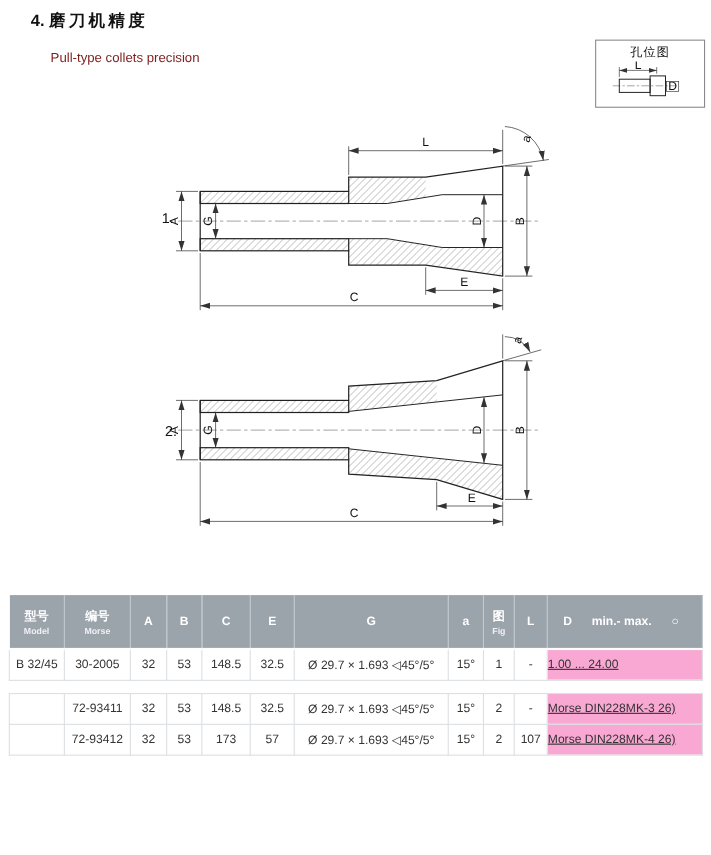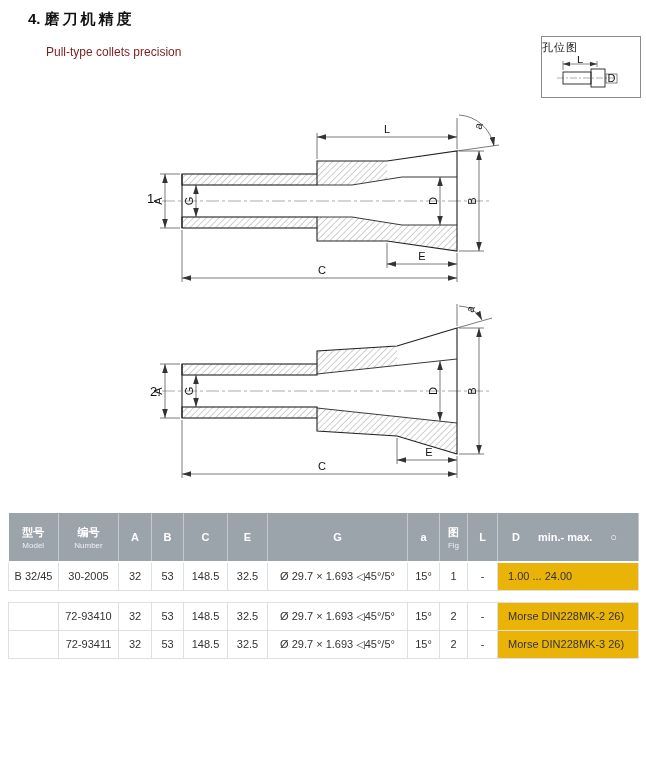--- a/index.html
+++ b/index.html
@@ -4,40 +4,40 @@
 <style>
   html,body{margin:0;padding:0;background:#fff;}
   body{font-family:"Liberation Sans","DejaVu Sans",sans-serif;color:#222;}
   .page{position:relative;width:646px;height:777px;background:#fff;overflow:hidden;border-radius:18px;}
 
   .heading{position:absolute;left:28px;top:10px;font-size:15px;font-weight:bold;color:#111;}
   .heading .zh{letter-spacing:3px;margin-left:4px;}
   .subheading{position:absolute;left:46px;top:45px;font-size:12px;color:#7f1d1d;}
 
   .inset{position:absolute;left:541px;top:36px;width:100px;height:62px;border:1px solid #8a8a8a;box-sizing:border-box;background:#fff;}
-  .inset-title{font-size:11px;padding-top:3px;letter-spacing:1px;color:#111;}
+  .inset-title{font-size:11px;text-align:center;padding-top:3px;letter-spacing:1px;color:#111;}
   .inset svg{display:block;margin:1px auto 0 auto;}
 
   .fig-num{position:absolute;font-size:13px;color:#111;}
   .fig1-num{left:147px;top:191px;}
   .fig2-num{left:150px;top:384px;}
   .fig1-svg{position:absolute;left:152px;top:106px;}
   .fig2-svg{position:absolute;left:152px;top:296px;}
   svg{font-family:"Liberation Sans","DejaVu Sans",sans-serif;}
   svg text{fill:#111;font-size:11px;}
 
   .table-wrap{position:absolute;left:8px;top:513px;width:630px;}
-  table.spec{border-collapse:collapse;table-layout:fixed;width:630px;font-size:11px;}
+  table.spec{border-collapse:collapse;table-layout:fixed;width:630px;font-size:11px;margin-top:28px;}
   table.spec th{background:#9ba3ab;color:#fff;font-weight:bold;border-right:1px solid #c3c9cf;border-bottom:2px solid #fff;
     height:48px;vertical-align:middle;text-align:center;padding:0;}
-  table.spec th .en{display:block;font-size:8px;font-weight:normal;color:#eef1f4;margin-top:1px;}
+  table.spec th .en{display:block;font-size:8px;font-weight:bold;color:#eef1f4;margin-top:1px;}
   table.spec th.th-d-cell{text-align:left;}
   .th-d{display:flex;align-items:center;justify-content:flex-start;gap:18px;padding-left:14px;}
   table.spec td{background:#fff;border:1px solid #dcdfe3;height:28px;text-align:center;color:#333;padding:0 2px;box-sizing:border-box;}
-  table.spec td.c-d{background:#eab308;text-align:left;padding-left:10px;}
+  table.spec td.c-d{background:#f9a8d4;text-align:left;padding-left:0;text-decoration:underline;}
   table.spec tr.spacer td{border:none;background:#fff;height:12px;padding:0;}
 </style>
 </head>
 <body>
 
 <div class="page">
 
   <div class="heading">
     <span>4.</span><span class="zh">磨刀机精度</span>
   </div>
@@ -216,21 +216,21 @@
           <col style="width:40px">
           <col style="width:140px">
           <col style="width:32px">
         <col style="width:28px">
           <col style="width:30px">
           <col style="width:141px">
       </colgroup>
       <thead>
         <tr>
           <th><span>型号</span><span class="en">Model</span></th>
-          <th><span>编号</span><span class="en">Number</span></th>
+          <th><span>编号</span><span class="en">Morse</span></th>
           <th>A</th>
           <th>B</th>
           <th>C</th>
           <th>E</th>
           <th>G</th>
           <th>a</th>
           <th><span>图</span><span class="en">Fig</span></th>
           <th>L</th>
           <th class="th-d-cell">
             <div class="th-d">
@@ -253,41 +253,41 @@
           <td>15°</td>
           <td>1</td>
           <td>-</td>
           <td class="c-d">1.00 ... 24.00</td>
         </tr>
         <tr class="spacer">
             <td colspan="11"></td>
           </tr>
         <tr>
           <td></td>
-          <td>72-93410</td>
-          <td>32</td>
-          <td>53</td>
-          <td>148.5</td>
-          <td>32.5</td>
-          <td>Ø 29.7 × 1.693 ◁45°/5°</td>
-          <td>15°</td>
-          <td>2</td>
-          <td>-</td>
-          <td class="c-d">Morse DIN228MK-2 26)</td>
-        </tr>
-        <tr>
-          <td></td>
           <td>72-93411</td>
           <td>32</td>
           <td>53</td>
           <td>148.5</td>
           <td>32.5</td>
           <td>Ø 29.7 × 1.693 ◁45°/5°</td>
           <td>15°</td>
           <td>2</td>
           <td>-</td>
           <td class="c-d">Morse DIN228MK-3 26)</td>
         </tr>
+        <tr>
+          <td></td>
+          <td>72-93412</td>
+          <td>32</td>
+          <td>53</td>
+          <td>173</td>
+          <td>57</td>
+          <td>Ø 29.7 × 1.693 ◁45°/5°</td>
+          <td>15°</td>
+          <td>2</td>
+          <td>107</td>
+          <td class="c-d">Morse DIN228MK-4 26)</td>
+        </tr>
       </tbody>
     </table>
   </div>
 
 </div>
 
 </body></html>

